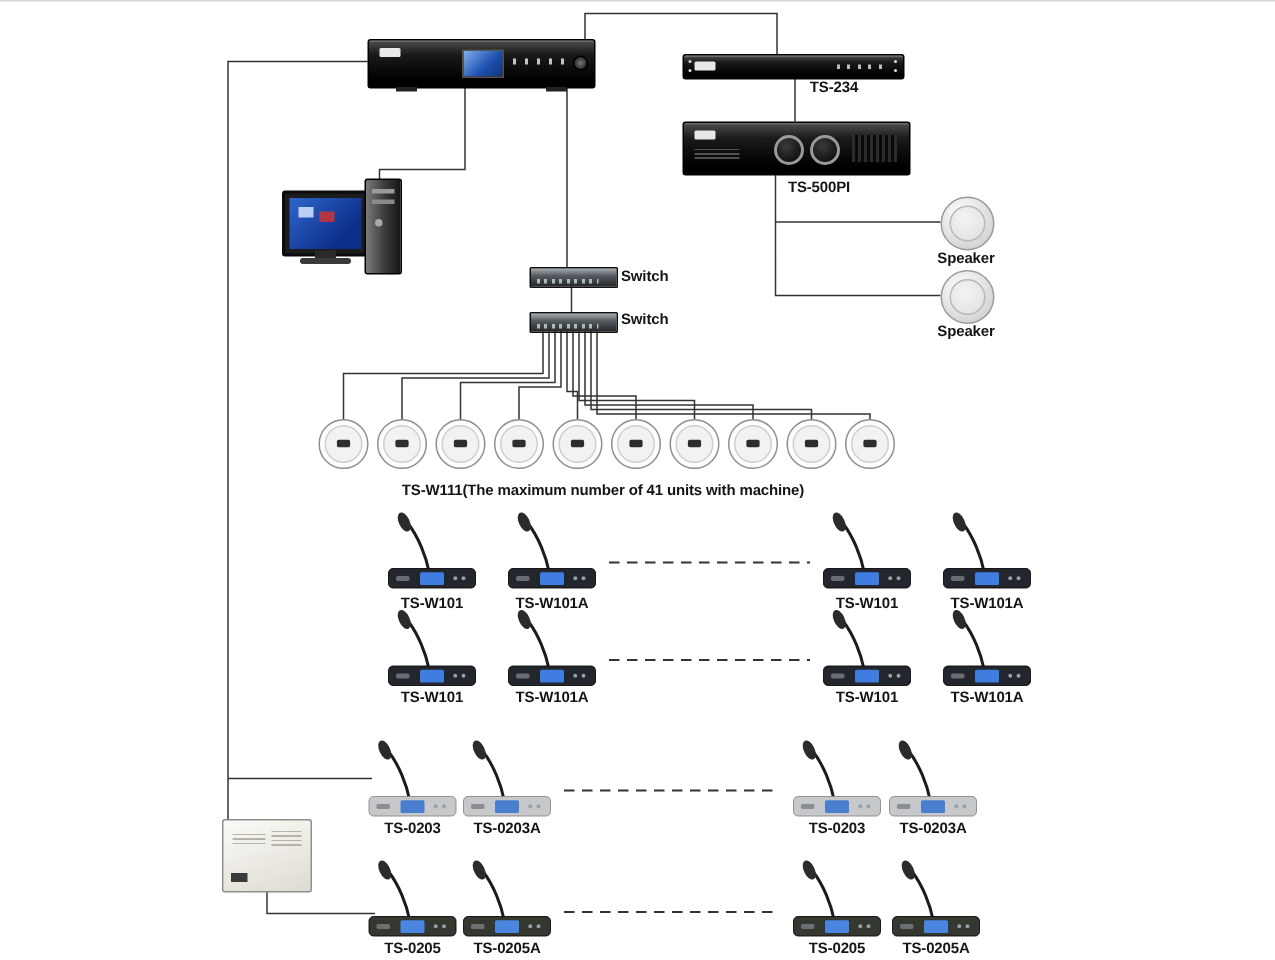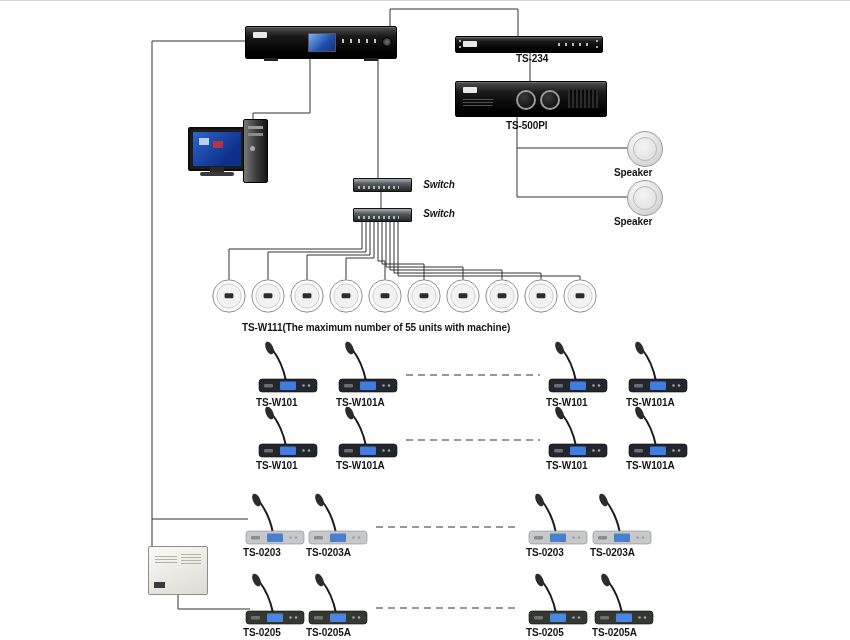--- a/index.html
+++ b/index.html
@@ -5,23 +5,23 @@
   html,body{margin:0;padding:0;background:#fff;}
   .canvas{
     position:relative;width:850px;height:640px;background:#fff;overflow:hidden;
     font-family:"Liberation Sans",sans-serif;border-top:1px solid #d6d6d6;
   }
   .wires{position:absolute;left:0;top:0;pointer-events:none;}
   .wires line,.wires polyline{stroke:#333;stroke-width:1;fill:none;}
   .wires .dashed{stroke-dasharray:7 5;stroke-width:1.2;}
   .lbl{
     position:absolute;font-size:10px;font-weight:700;line-height:1.25;color:#151515;
-    text-align:left;letter-spacing:-0.1px;white-space:nowrap;
-  }
-  .lbl.left{text-align:center;font-style:italic;}
+    text-align:center;letter-spacing:-0.1px;white-space:nowrap;
+  }
+  .lbl.left{text-align:left;}
   
   .rack{
     position:absolute;background:linear-gradient(180deg,#4e4e4e,#1a1a1a 30%,#000 85%);
     border:1px solid #000;border-radius:2px;box-shadow:inset 0 1px 0 #6a6a6a;
   }
   .logo-chip{position:absolute;left:7px;top:5px;width:14px;height:6px;background:#e8e8e8;border-radius:1px;}
   .controller{width:150px;height:31px;}
   .controller::before,.controller::after{content:"";position:absolute;bottom:-3px;width:14px;height:3px;background:#222;}
   .controller::before{left:18px;} .controller::after{right:18px;}
   .ctrl-screen{position:absolute;left:62px;top:6px;width:26px;height:17px;border:1px solid #555;
@@ -203,21 +203,21 @@
     </svg>
   <svg class="ap" style="left:484px;top:277px">
       <use href="#sym-ap"></use>
     </svg>
   <svg class="ap" style="left:523px;top:277px">
       <use href="#sym-ap"></use>
     </svg>
   <svg class="ap" style="left:562px;top:277px">
       <use href="#sym-ap"></use>
     </svg>
-  <div class="lbl" style="left:242px;top:321px;width:320px">TS-W111(The maximum number of 55 units with machine)</div>
+  <div class="lbl" style="left:242px;top:321px;width:320px">TS-W111(The maximum number of 41 units with machine)</div>
 
   <div class="mic var-w101" style="left:253px;top:340px">
       <svg viewBox="0 0 70 52">
         <use href="#sym-mic"></use>
       </svg>
     </div>
   <div class="mic var-w101" style="left:333px;top:340px">
       <svg viewBox="0 0 70 52">
         <use href="#sym-mic"></use>
       </svg>

